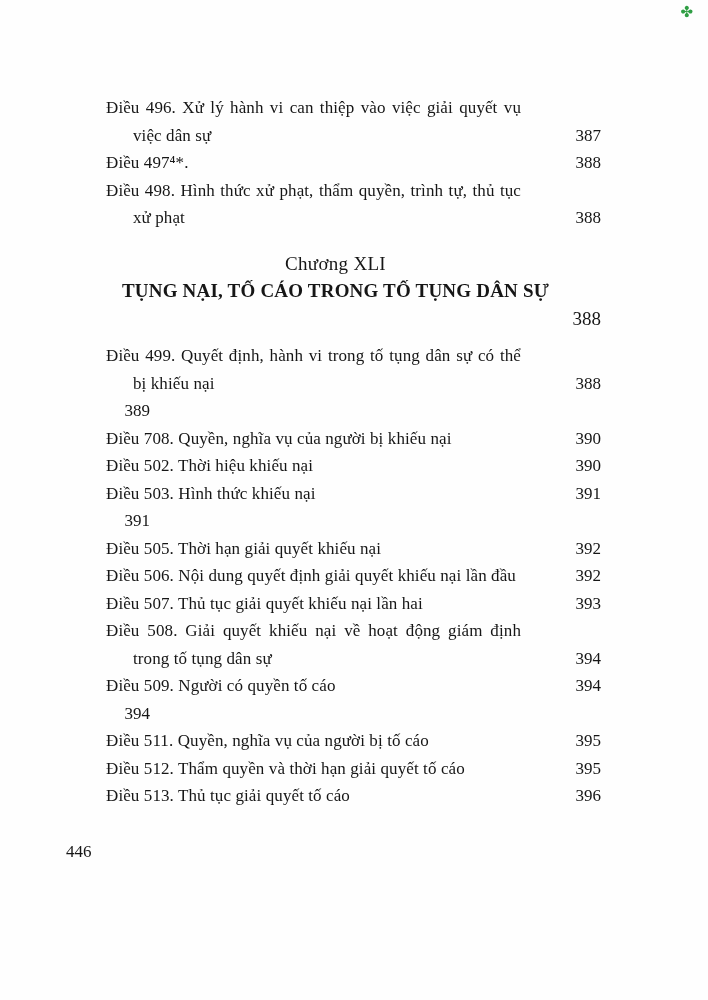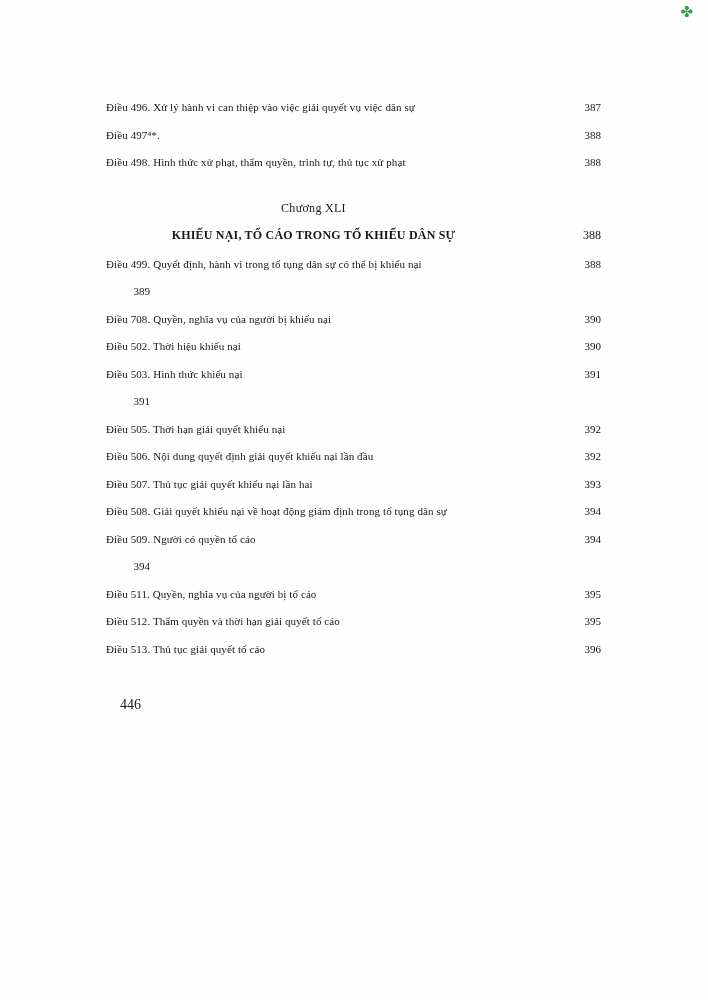--- a/index.html
+++ b/index.html
@@ -19,55 +19,56 @@
     top: 5px;
     right: 15px;
     font-size: 15px;
     line-height: 1;
   }
   .content {
     padding: 94px 107px 0 106px;
   }
   .toc-entry {
     display: flex;
-    font-size: 11px;
+    font-size: 17px;
     line-height: 27.5px;
   }
   .entry-text {
     flex: 1;
     text-align: justify;
     padding-left: 27px;
     text-indent: -27px;
     margin-right: 36px;
     letter-spacing: 0.1px;
   }
   .toc-entry.italic .entry-text { }
   .entry-page {
     width: 44px;
     text-align: right;
     align-self: flex-end;
     line-height: 27.5px;
   }
   .chapter-row {
     display: flex;
-    margin: 18px 0 1px 0;
-    font-size: 12px;
+    margin: 18px 0 10px 0;
+    font-size: 19px;
     line-height: 27.5px;
+    flex-direction: column;
   }
   .chapter-text {
     flex: 1;
     text-align: center;
     margin-right: 36px;
   }
   .chapter-kicker { letter-spacing: 0.3px; }
   .chapter-title { font-weight: bold; letter-spacing: 0.2px; }
   .footer {
     margin-top: 28px;
-    padding-left: 120px;
-    font-size: 14px;
+    padding-left: 66px;
+    font-size: 17px;
     line-height: 27.5px;
   }
 </style>
 </head>
 <body>
 
 <div class="page">
   <span class="flower" style="color: rgb(47, 158, 68);">✤</span>
 
   <div class="content">
@@ -80,21 +81,21 @@
           <span class="entry-text">Điều 497⁴*.</span>
           <span class="entry-page">388</span>
         </div>
         <div class="toc-entry">
           <span class="entry-text">Điều 498. Hình thức xử phạt, thẩm quyền, trình tự, thủ tục xử phạt</span>
           <span class="entry-page">388</span>
         </div>
         <div class="chapter-row">
           <div class="chapter-text">
             <div class="chapter-kicker">Chương XLI</div>
-            <div class="chapter-title">KHIẾU NẠI, TỐ CÁO TRONG TỐ KHIẾU DÂN SỰ</div>
+            <div class="chapter-title">TỤNG NẠI, TỐ CÁO TRONG TỐ TỤNG DÂN SỰ</div>
           </div>
           <span class="entry-page">388</span>
         </div>
         <div class="toc-entry">
           <span class="entry-text">Điều 499. Quyết định, hành vi trong tố tụng dân sự có thể bị khiếu nại</span>
           <span class="entry-page">388</span>
         </div>
         <div class="toc-entry">
           <span class="entry-page">389</span>
         </div>

